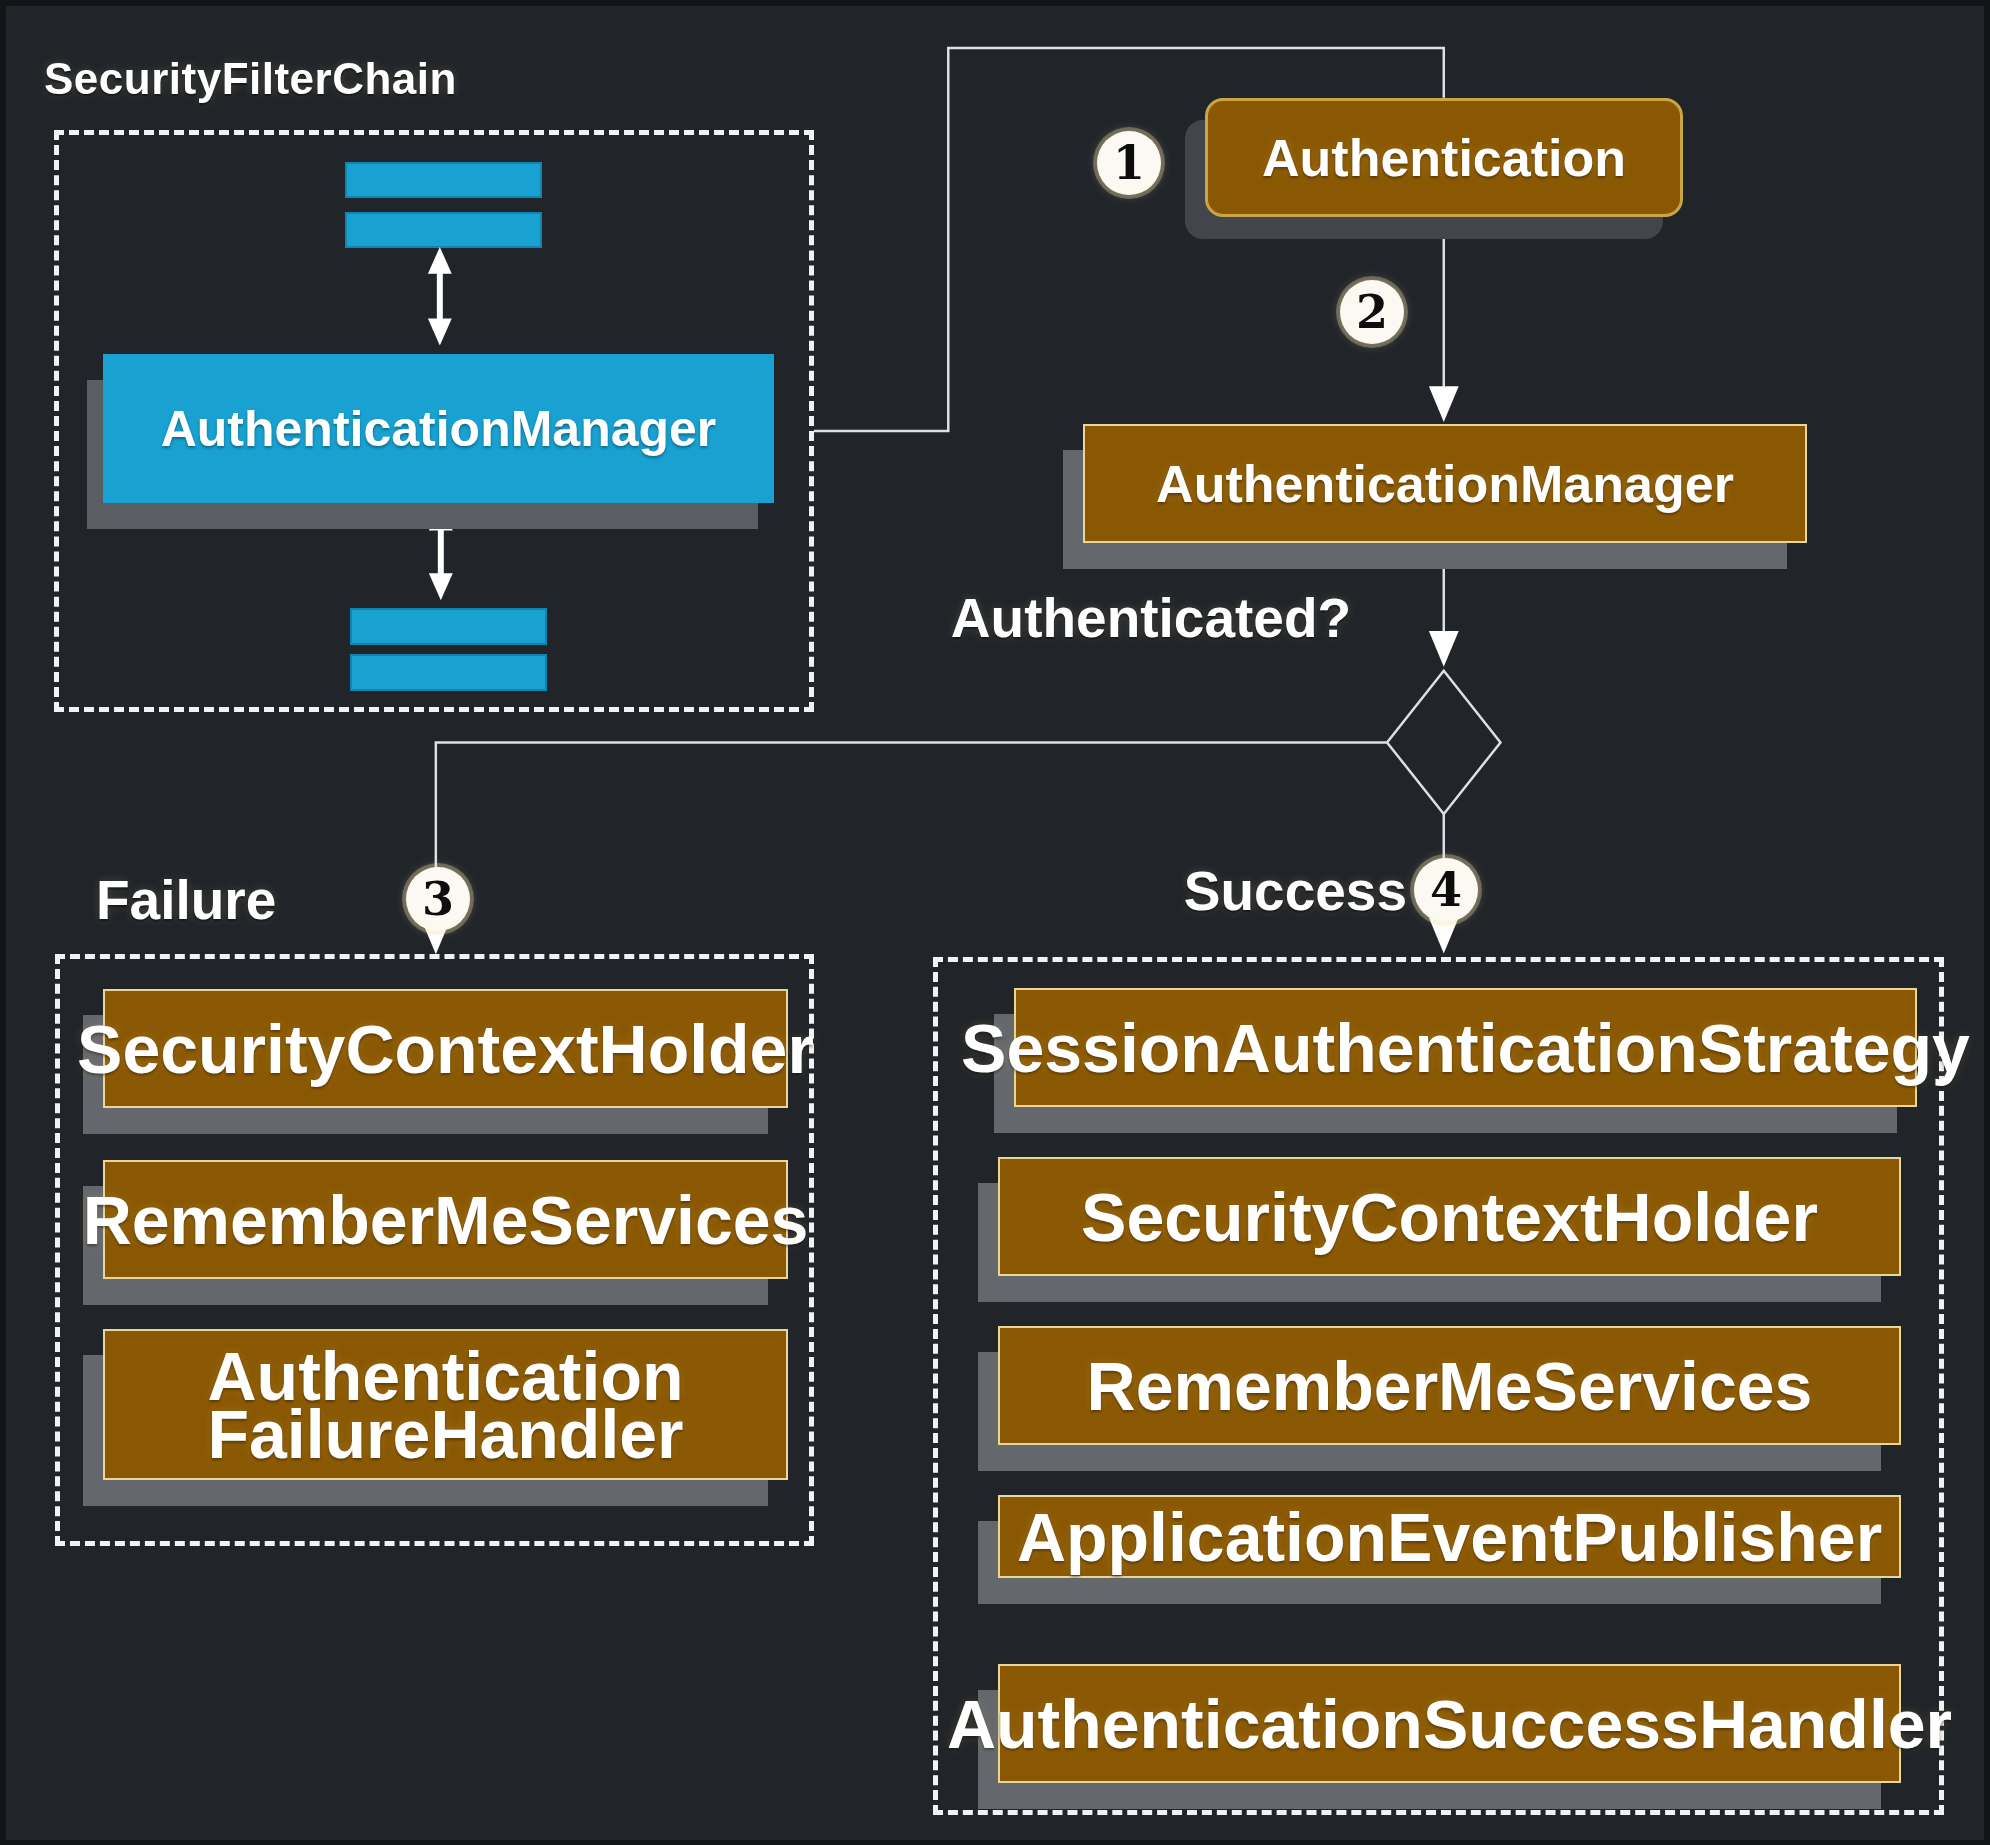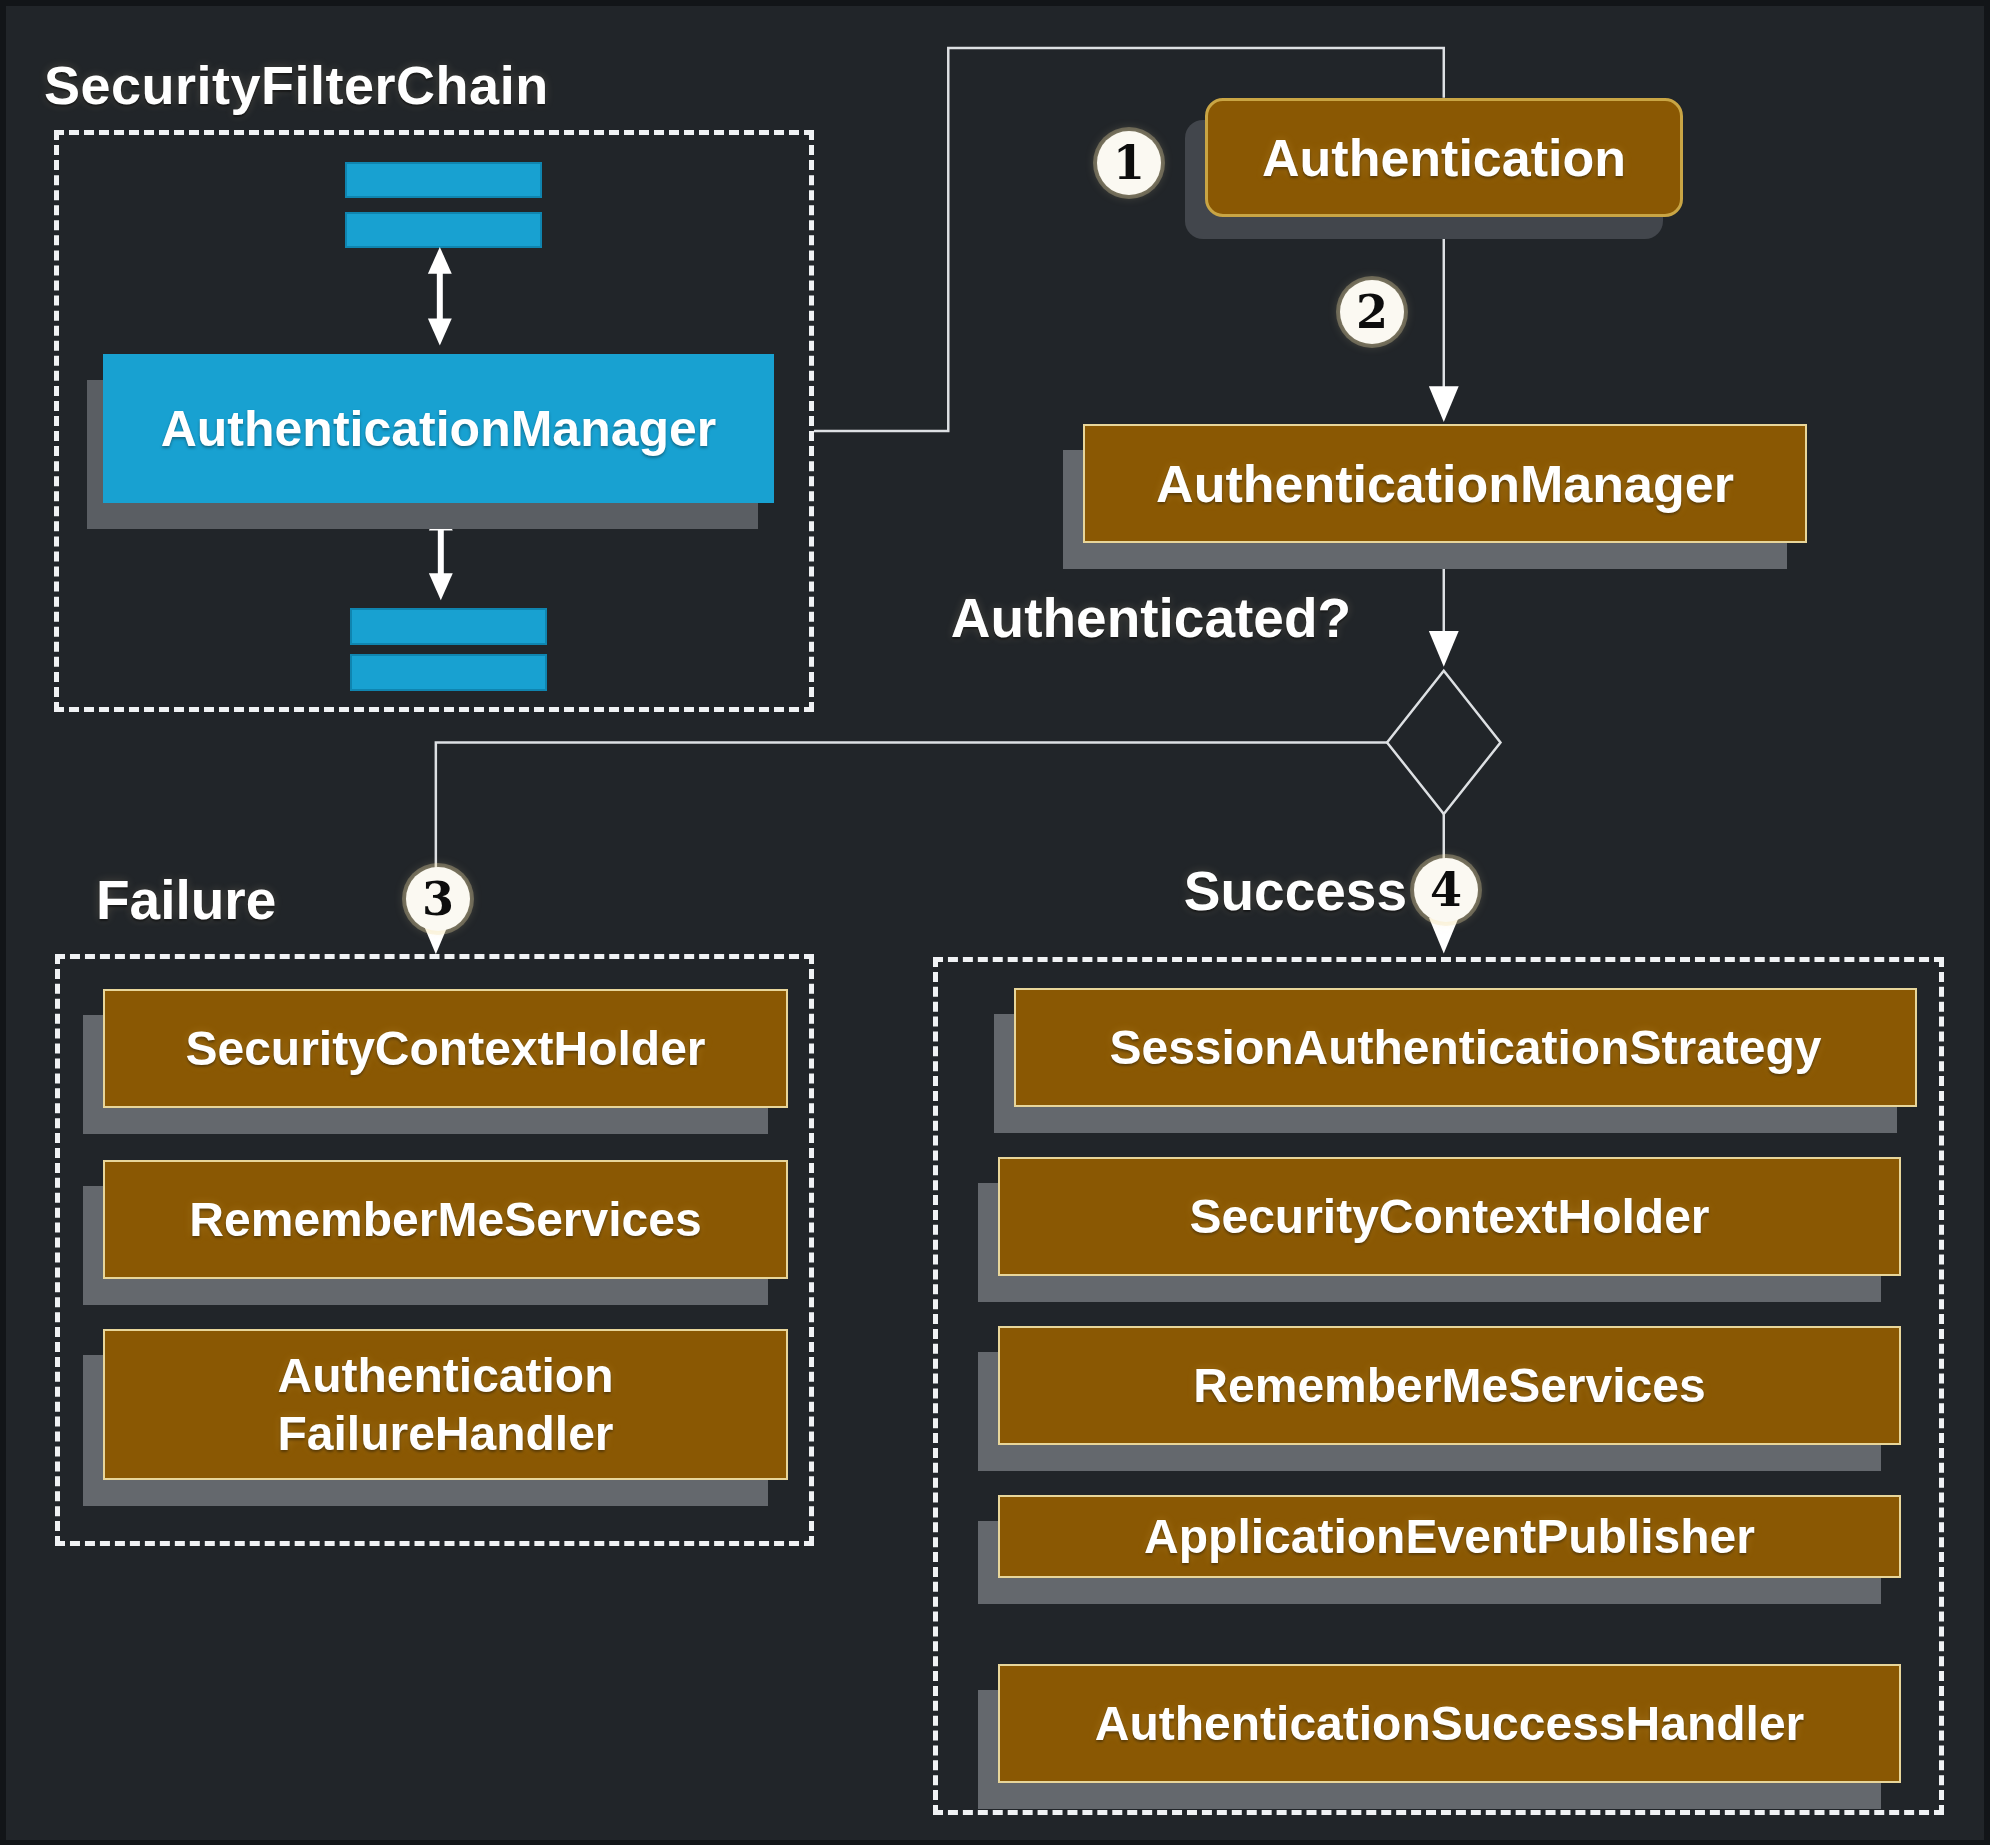--- a/index.html
+++ b/index.html
@@ -7,38 +7,38 @@
     position:relative;width:1990px;height:1846px;overflow:hidden;
     background:#212529;border:6px solid #121518;box-sizing:border-box;
     font-family:"Liberation Sans", sans-serif;
   }
   .abs{position:absolute;}
   svg.layer{position:absolute;left:0;top:0;z-index:1;}
   .node,.badge,.label,.panel{z-index:2;}
   .badge{z-index:3;}
 
   .title{
-    color:#fff;font-weight:bold;font-size:54px;letter-spacing:0.5px;
+    color:#fff;font-weight:bold;font-size:44px;letter-spacing:0.5px;
     text-shadow:0 2px 2px rgba(0,0,0,.5),0 0 10px rgba(255,230,170,.18);
   }
   .dashedbox{
     border:5px dashed #f0f2f4;box-sizing:border-box;background:transparent;
   }
   .bar{
     background:#18a1d1;border:2px solid #0f85b0;box-sizing:border-box;
   }
   .bluenode{
     background:#18a1d1;color:#fff;font-weight:bold;font-size:50px;line-height:58px;
     display:flex;flex-direction:column;align-items:center;justify-content:center;
     text-align:center;box-shadow:-16px 26px 0 0 #5a5e63;
     text-shadow:0 2px 3px rgba(0,0,0,.35);
   }
   .orangenode{
     background:#8a5803;border:2px solid #e8d69a;box-sizing:border-box;
-    color:#fff;font-weight:bold;font-size:48px;line-height:58px;
+    color:#fff;font-weight:bold;font-size:68px;line-height:58px;
     display:flex;flex-direction:column;align-items:center;justify-content:center;
     text-align:center;box-shadow:-20px 26px 0 0 #64686d;
     text-shadow:0 2px 3px rgba(0,0,0,.4),0 0 10px rgba(255,210,120,.18);
   }
   .rounded{
     border-radius:18px;border:3px solid #c9a544;box-shadow:-20px 22px 0 0 #42464c;
   }
   .badge{
     width:64px;height:64px;border-radius:50%;background:#fbf9f2;color:#0d0d0d;
     font-family:"DejaVu Serif", serif;font-weight:bold;font-size:46px;

